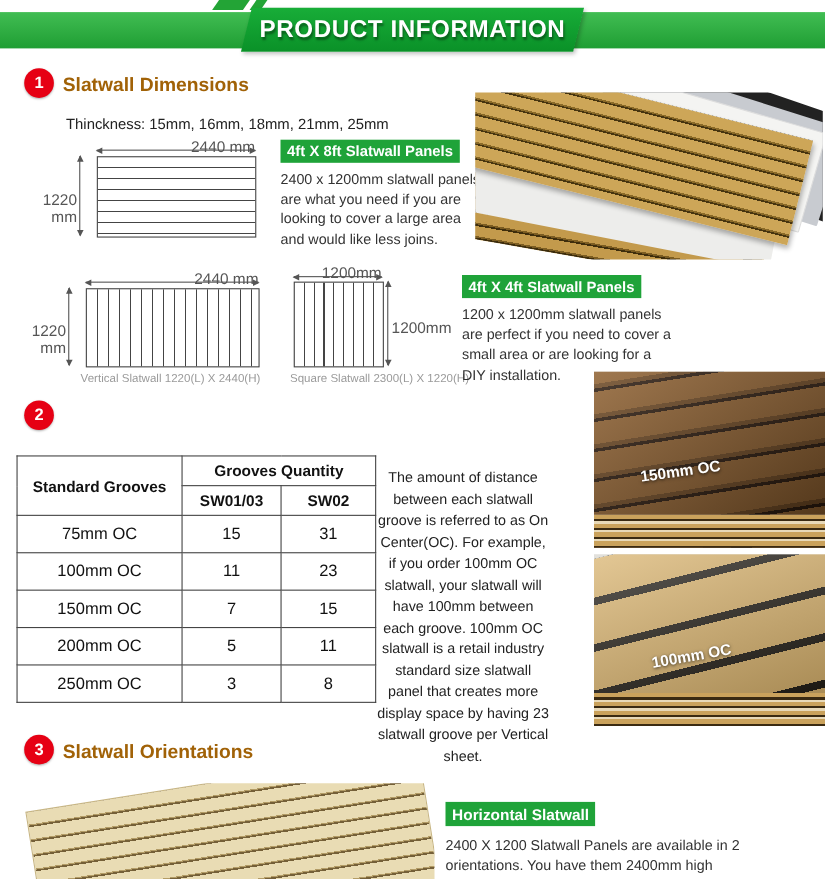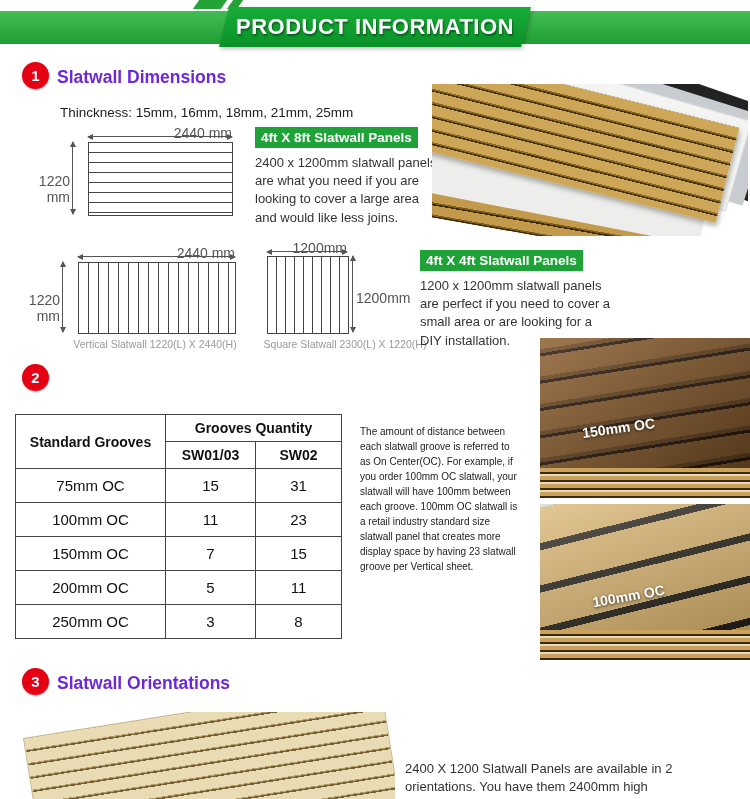--- a/index.html
+++ b/index.html
@@ -13,21 +13,21 @@
   .banner-center{position:absolute;left:224px;top:7px;width:302px;height:40px;
     background:linear-gradient(#18ad38,#0a9128);transform:skewX(-14deg);
     box-shadow:2px 2px 4px rgba(0,0,0,.25);}
   .banner-title{transform:skewX(14deg);color:#fff;font-weight:bold;font-size:22px;
     line-height:40px;text-align:center;letter-spacing:.5px;text-shadow:1px 2px 2px rgba(0,0,0,.4);}
 
   
   .sec-circle{position:absolute;width:27px;height:27px;border-radius:50%;background:#e60014;
     color:#fff;font-weight:bold;font-size:15px;text-align:center;line-height:27px;
     box-shadow:0 1px 2px rgba(0,0,0,.3);}
-  .sec-title{position:absolute;font-weight:bold;font-size:17.5px;color:#6d28d9;}
+  .sec-title{position:absolute;font-weight:bold;font-size:17.5px;color:#a16207;}
 
   
   .thickness{position:absolute;font-size:13.5px;color:#222;}
   .gtag{position:absolute;background:#1fa339;color:#fff;font-weight:bold;font-size:13.5px;
     padding:3px 6px;white-space:nowrap;}
   .para{position:absolute;font-size:13px;color:#333;line-height:1.4;}
   .cap{position:absolute;font-size:10.5px;color:#9a9a9a;text-align:center;}
   .dimlab{position:absolute;font-size:14px;color:#555;text-align:right;}
 
   
@@ -50,22 +50,22 @@
   .panels-img{position:absolute;left:432px;top:84px;width:316px;height:152px;overflow:hidden;}
   .panel{position:absolute;border-radius:1px;}
   .tan{background-image:repeating-linear-gradient(to bottom,#cda658 0 10px,#8a6a28 10px 11.5px,#46340f 11.5px 13px);}
   .tan2{background-image:repeating-linear-gradient(to bottom,#c39a4c 0 9px,#7c5d22 9px 10.5px,#3e2d0c 10.5px 12px);}
 
   
   .tbl{position:absolute;left:15px;top:414px;border-collapse:collapse;background:#fff;}
   .tbl th,.tbl td{border:1px solid #444;text-align:center;color:#111;}
   .tbl th{font-size:14px;font-weight:bold;}
   .tbl td{font-size:15px;font-weight:normal;}
-  .desc{position:absolute;left:360px;top:424px;width:158px;font-size:10px;color:#222;
-    line-height:1.5;}
+  .desc{position:absolute;left:342px;top:424px;width:158px;font-size:13px;color:#222;
+    text-align:center;line-height:1.5;}
 
   
   .wood{position:absolute;overflow:hidden;background:#d6d4cd;}
   .wood1-in{position:absolute;left:-30px;top:-25px;width:280px;height:215px;transform:rotate(-9deg);
     background:repeating-linear-gradient(to bottom,#8a5a28 0 20px,#66401a 20px 24px,#241205 24px 27px);}
   .wood1-shade{position:absolute;left:0;top:0;right:0;bottom:0;
     background:linear-gradient(145deg,rgba(255,255,255,.18),rgba(0,0,0,.45));}
   .wood-stack{position:absolute;left:0;bottom:0;width:100%;height:30px;
     background:repeating-linear-gradient(to bottom,#caa25c 0 4px,#3a2a12 4px 6px,#e8d9b8 6px 8px);}
   .wood2-in{position:absolute;left:-30px;top:-20px;width:280px;height:205px;transform:rotate(-14deg);
@@ -195,15 +195,16 @@
     <div class="wood-label" style="left:52px;top:84px;transform:rotate(-10deg);">100mm OC</div>
   </div>
 
   <div class="sec-circle" style="left:22px;top:668px;">3</div>
   <div class="sec-title" style="left:57px;top:673px;">Slatwall Orientations</div>
 
   <div class="panel3">
     <div class="panel3-face"></div>
   </div>
 
+  <div class="gtag" style="left:405px;top:729px;font-size:14px;">Horizontal Slatwall</div>
   <div class="para" style="left:405px;top:760px;width:268px;">2400 X 1200 Slatwall Panels are available in 2 orientations. You have them 2400mm high</div>
 
 </div>
 
 </body></html>

